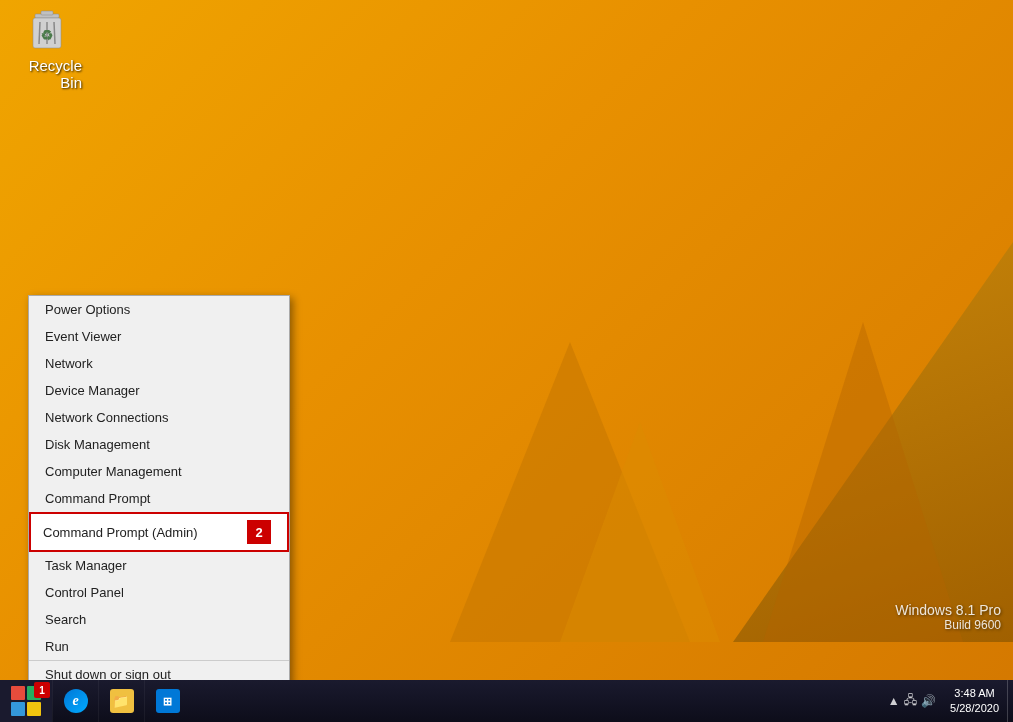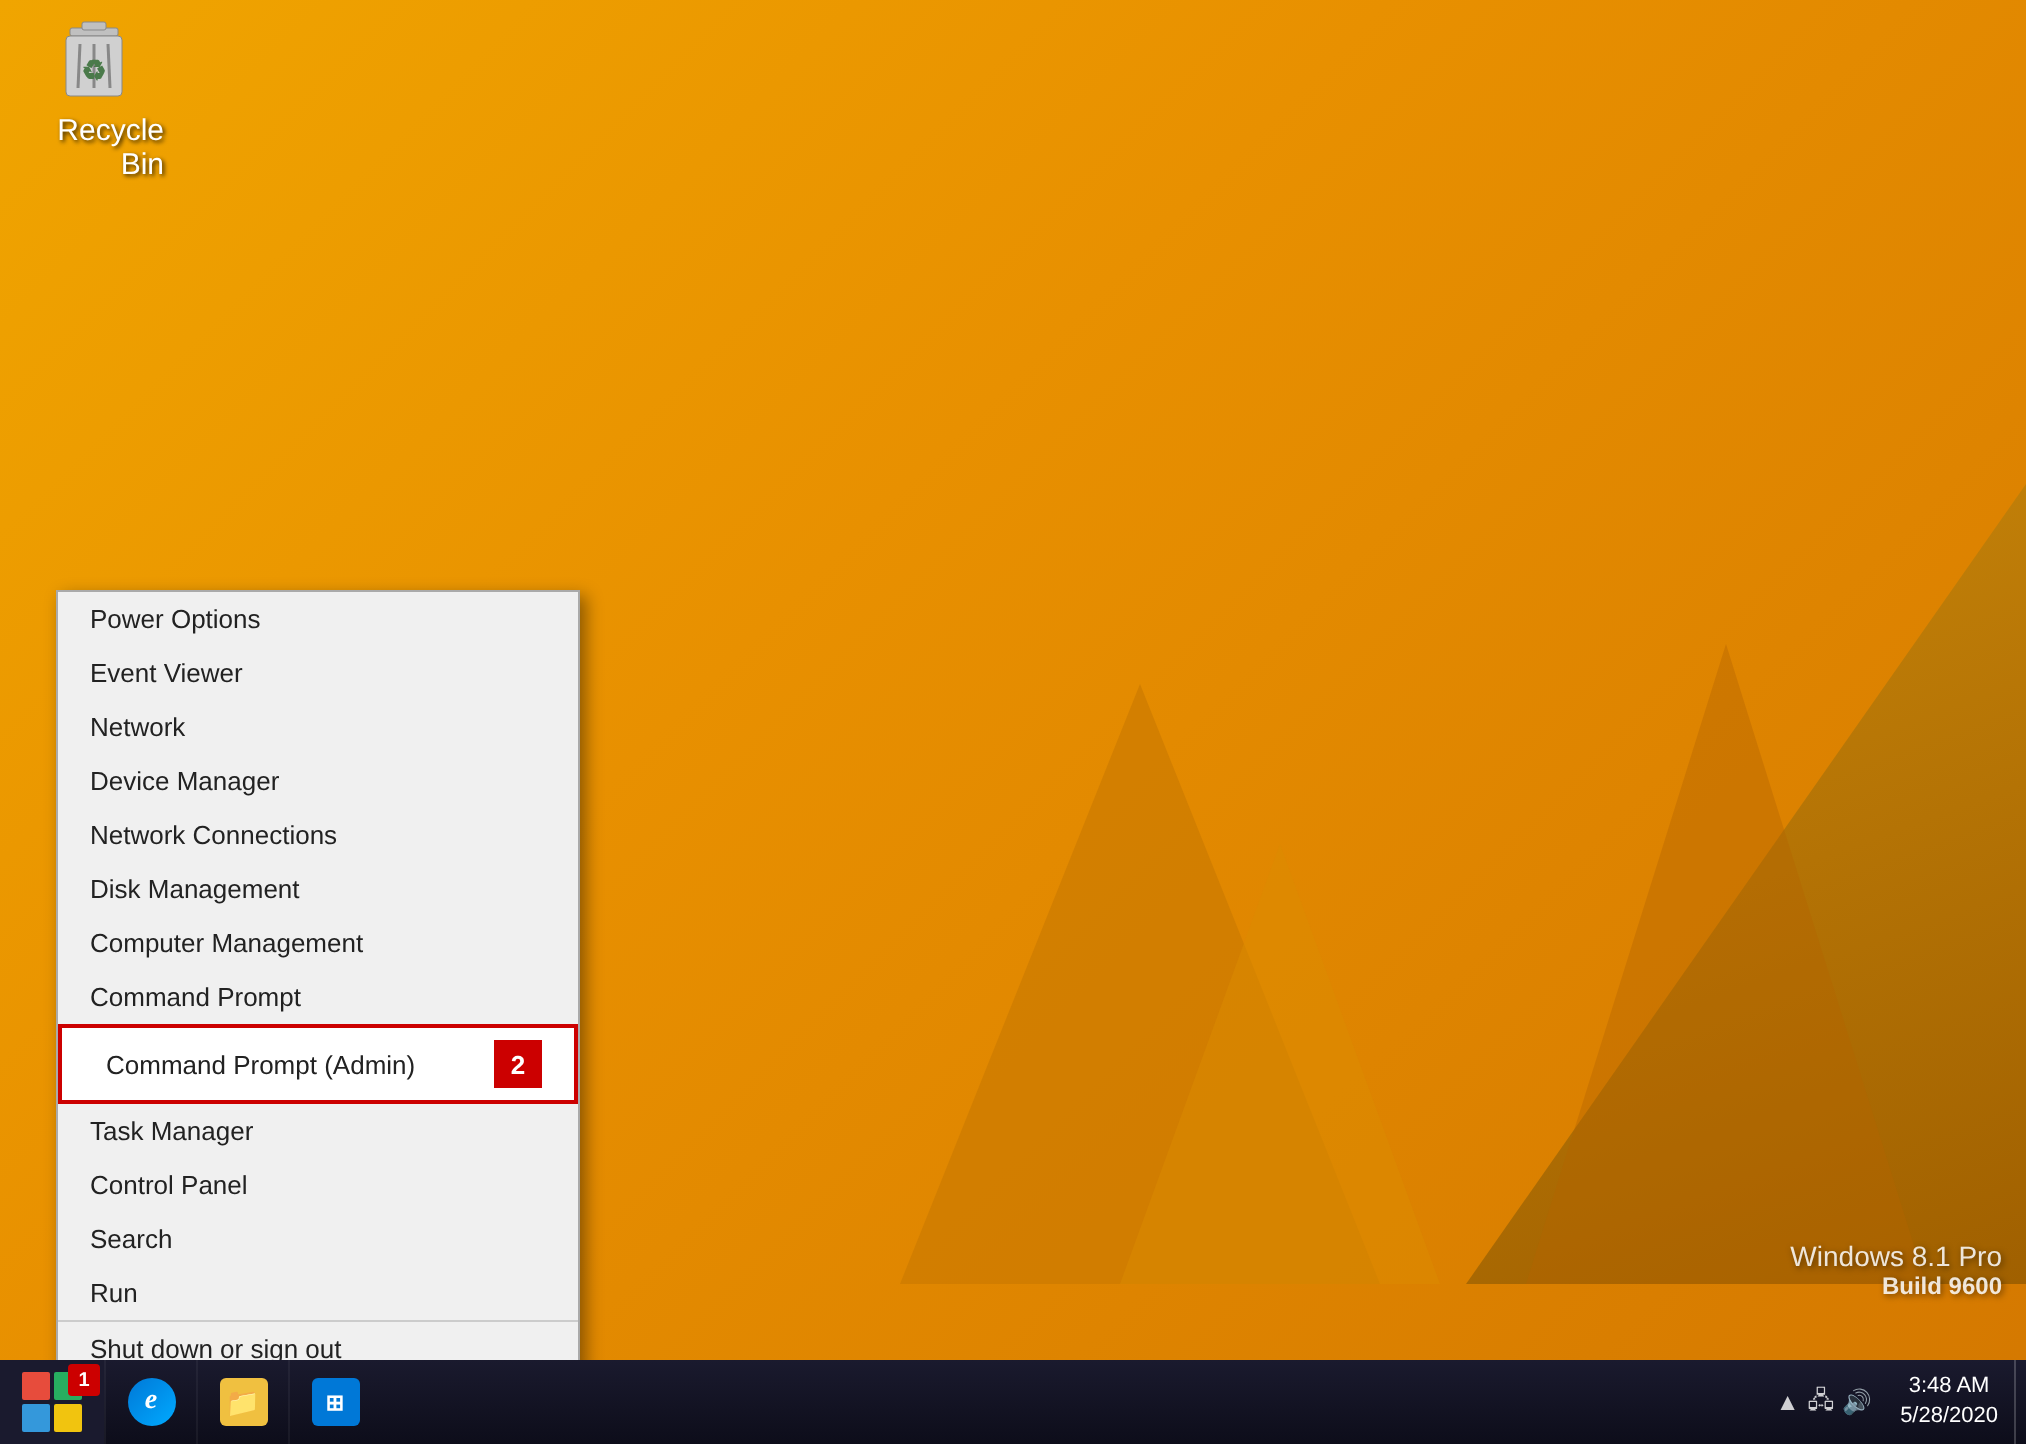--- a/index.html
+++ b/index.html
@@ -119,28 +119,28 @@
       height: 24px;
       display: flex;
       align-items: center;
       justify-content: center;
       margin-left: 8px;
     }
 
     
     .win-watermark {
       position: absolute;
-      bottom: 72px;
+      bottom: 90px;
       right: 12px;
       text-align: right;
       color: rgba(255,255,255,0.85);
       text-shadow: 1px 1px 3px rgba(0,0,0,0.5);
     }
     .win-watermark .line1 { font-size: 14px; font-weight: 300; }
-    .win-watermark .line2 { font-size: 12px; font-weight: 700; }
+    .win-watermark .line2 { font-size: 12px; font-weight: 400; }
 
     
     .taskbar {
       position: absolute;
       bottom: 0;
       left: 0;
       width: 100%;
       height: 42px;
       background: linear-gradient(to bottom, #1a1a2e 0%, #0d0d1a 100%);
       display: flex;
@@ -303,21 +303,21 @@
   <div class="menu-item">
     <span>Disk Management</span>
   </div>
   <div class="menu-item">
     <span>Computer Management</span>
   </div>
   <div class="menu-item">
     <span>Command Prompt</span>
   </div>
 
-  <div class="menu-item highlighted" style="position:relative; padding-left:22px;">
+  <div class="menu-item highlighted" style="position:relative; padding-left:12px;">
     <span>Command Prompt (Admin)</span>
     <span class="badge-2">2</span>
   </div>
   <div class="menu-item">
     <span>Task Manager</span>
   </div>
   <div class="menu-item">
     <span>Control Panel</span>
   </div>
   <div class="menu-item">

